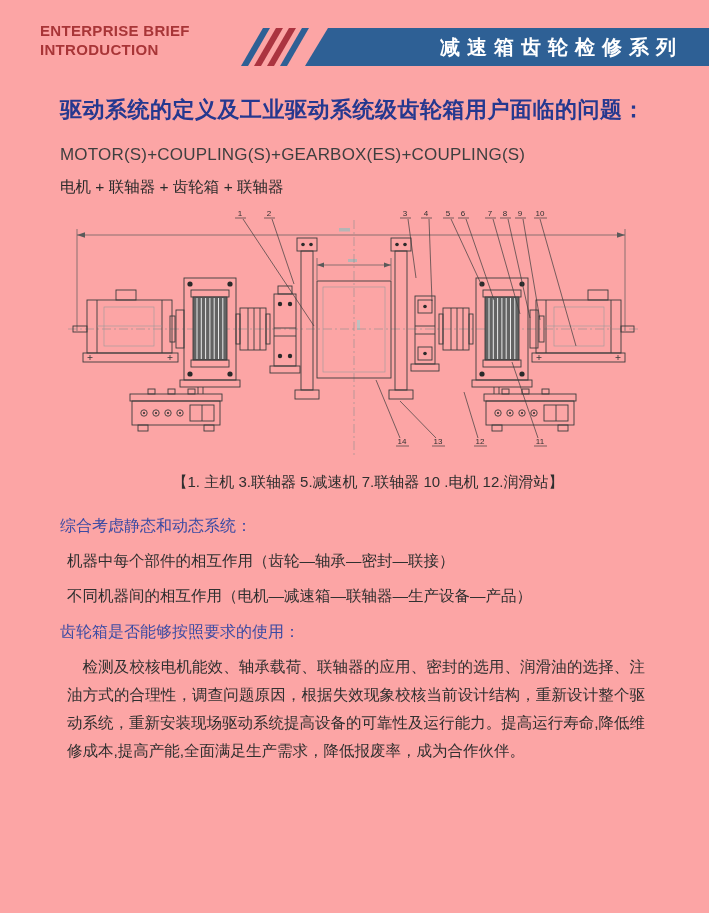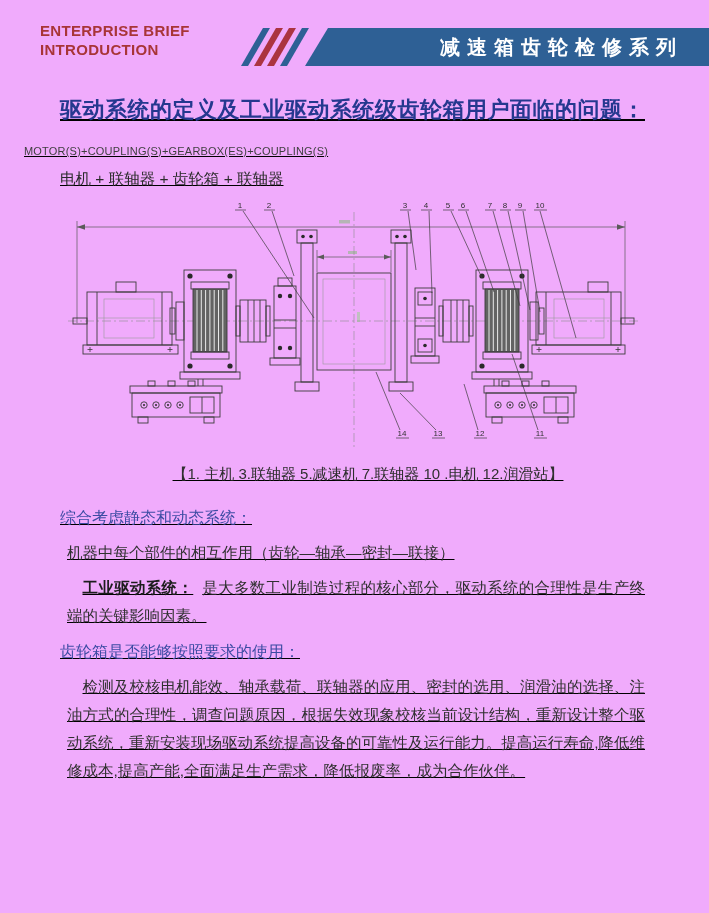--- a/index.html
+++ b/index.html
@@ -1,19 +1,18 @@
 <!DOCTYPE html>
 <html><head>
 <meta charset="utf-8">
 <style>
   html,body{margin:0;padding:0;background:#ffffff;}
   .page{
-    position:relative;width:709px;height:913px;background:#f0abfc;overflow:hidden;
+    position:relative;width:709px;height:913px;background:#fca5a5;overflow:hidden;
     font-family:"Liberation Sans","DejaVu Sans",sans-serif;
-    text-decoration:underline;
   }
   
   .header{position:relative;height:70px;}
   .brand{
     position:absolute;left:40px;top:21px;
     font-size:15px;line-height:19px;font-weight:800;color:#a83537;letter-spacing:.3px;
   }
   .stripe{position:absolute;top:28px;height:38px;width:7px;transform:skewX(-30deg);}
   .stripe.s1{left:252px;background:#2e6095;}
   .stripe.s2{left:265px;background:#ab3440;}
@@ -25,21 +24,21 @@
   }
   .series-title{
     display:block;height:30px;line-height:38px;text-align:right;padding-right:26px;
     color:#ffffff;font-size:20px;font-weight:bold;letter-spacing:7px;white-space:nowrap;
   }
   
   .page-title{
     margin:25px 6px 12px 60px;font-size:22px;font-weight:bold;color:#25388f;letter-spacing:.5px;
     white-space:nowrap;
   }
-  .formula-en{margin:20px 0 0 24px;font-size:11px;color:#3f3f3f;letter-spacing:.2px;}
+  .formula-en{margin:20px 0 0 60px;font-size:17px;color:#3f3f3f;letter-spacing:.2px;}
   .formula-cn{margin:12px 0 0 60px;font-size:15.5px;color:#2b2b2b;}
   
   .diagram{display:block;margin:10px 0 0 64px;}
   .caption{margin-top:7px;text-align:center;font-size:15px;color:#2f2f2f;padding-left:27px;}
   
   .content{margin:20px 57px 0 60px;font-size:15.5px;line-height:28px;color:#303030;text-align:justify;}
   .sec-heading{margin:8px 0 2px 0;color:#3c4ba3;font-size:16px;}
   .sec-heading.indent1{margin-left:10px;}
   .content p{margin:7px;}
   .p-indent{text-indent:1em;}
@@ -327,20 +326,20 @@
       </g>
     </g>
   </svg>
 
   <div class="caption">【1. 主机 3.联轴器 5.减速机 7.联轴器 10 .电机 12.润滑站】</div>
 
   <div class="content">
 
     <div class="sec-heading">综合考虑静态和动态系统：</div>
     <p>机器中每个部件的相互作用（齿轮—轴承—密封—联接）</p>
-    <p class="p-indent"><span class="bold-lead">工业驱动系统：</span><span>是大多数工业制造过程的核心部分，驱动系统的合理性是生产终端的关键影响因素。</span></p>
+    <p>不同机器间的相互作用（电机—减速箱—联轴器—生产设备—产品）</p>
 
 
     <div class="sec-heading">齿轮箱是否能够按照要求的使用：</div>
     <p class="p-indent">检测及校核电机能效、轴承载荷、联轴器的应用、密封的选用、润滑油的选择、注油方式的合理性，调查问题原因，根据失效现象校核当前设计结构，重新设计整个驱动系统，重新安装现场驱动系统提高设备的可靠性及运行能力。提高运行寿命,降低维修成本,提高产能,全面满足生产需求，降低报废率，成为合作伙伴。</p>
 
   </div>
 </div>
 
 </body></html>

